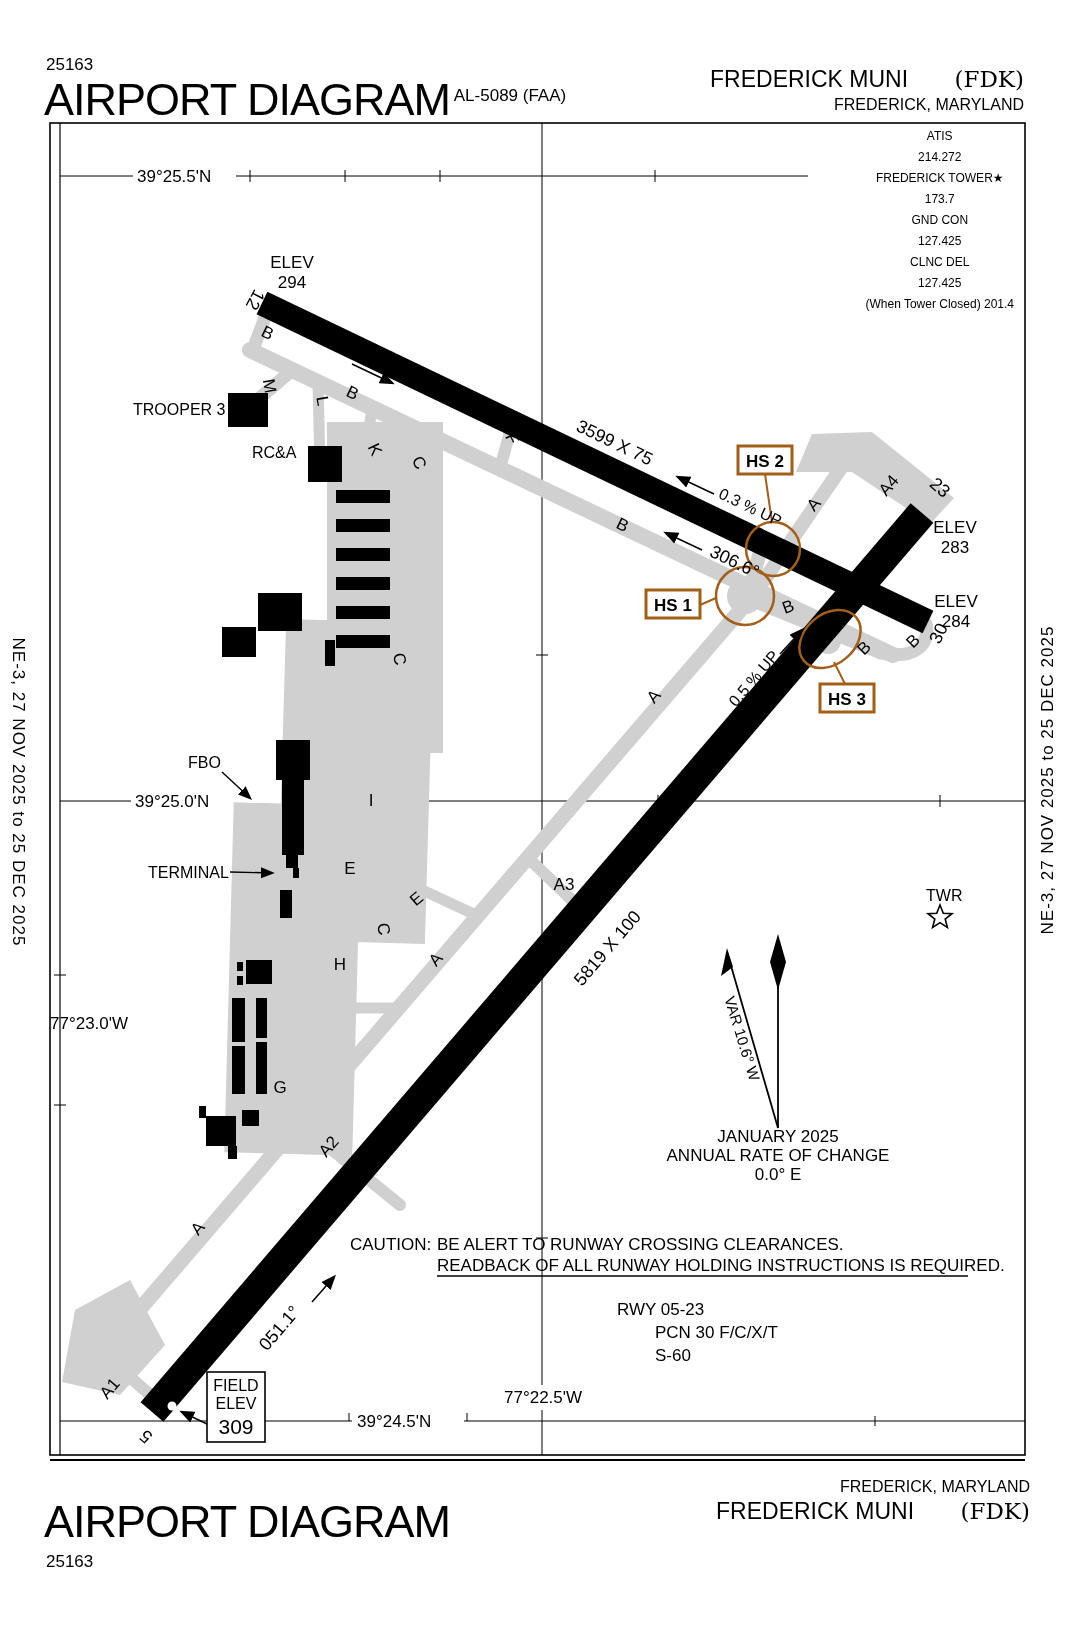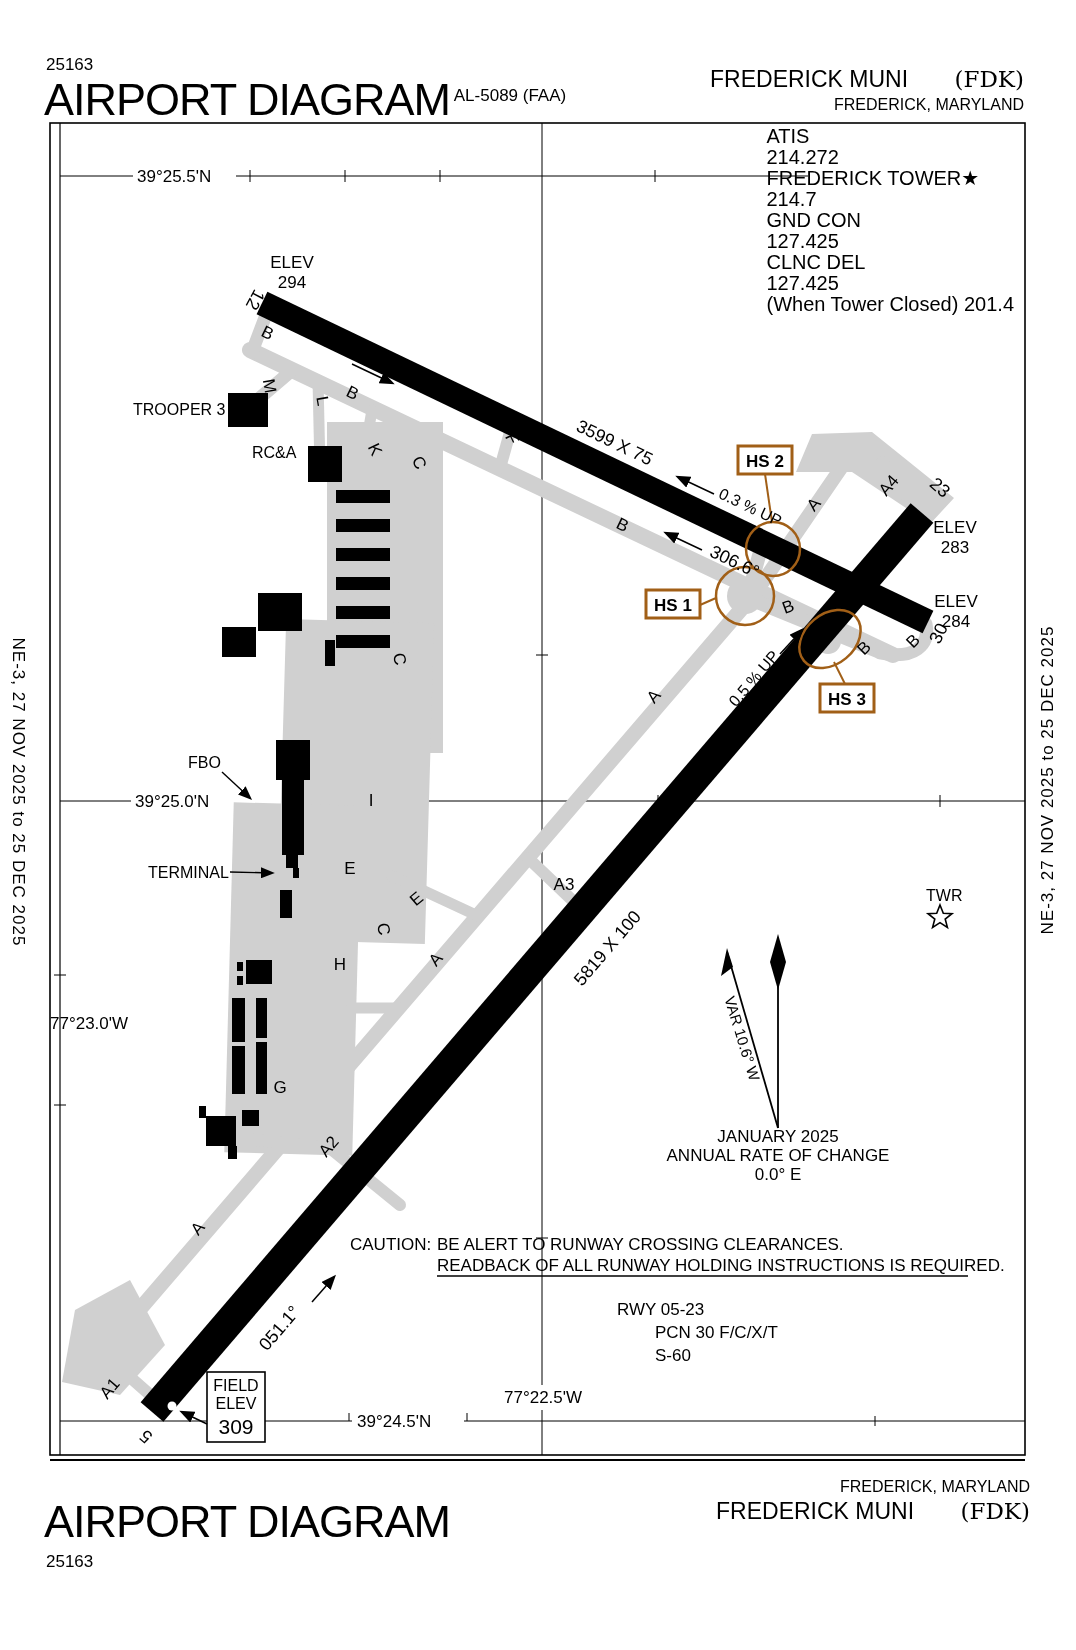--- a/index.html
+++ b/index.html
@@ -3,21 +3,21 @@
 <meta charset="utf-8">
 <style>
   html,body{margin:0;padding:0;background:#fff;}
   #page{position:relative;width:1076px;height:1650px;background:#fff;overflow:hidden;
         font-family:"Liberation Sans",sans-serif;color:#000;}
   .abs{position:absolute;}
   .vtext-l{transform:rotate(90deg);transform-origin:center;white-space:nowrap;}
   .vtext-r{transform:rotate(-90deg);transform-origin:center;white-space:nowrap;}
   .big-title{font-size:45px;letter-spacing:-1px;font-weight:400;}
   .serif{font-family:"DejaVu Serif","Liberation Serif",serif;margin-left:40px;}
-  #comm{ text-align:left;font-size:20px;line-height:21px;}
+  #comm{ text-align:center;font-size:12px;line-height:21px;}
   svg text{font-family:"Liberation Sans",sans-serif;fill:#000;}
 </style>
 </head>
 <body>
 
 <div id="page">
 
   <div class="abs vtext-l" style="left:-142px;top:782px;width:320px;text-align:center;font-size:17px;letter-spacing:1px;">NE-3,  27 NOV 2025  to  25 DEC 2025</div>
   <div class="abs vtext-r" style="left:888px;top:770px;width:320px;text-align:center;font-size:17px;letter-spacing:1px;">NE-3,  27 NOV 2025  to  25 DEC 2025</div>
 
@@ -27,21 +27,21 @@
   <div class="abs" style="right:52px;top:66px;text-align:right;font-size:23px;white-space:nowrap;">
     <span>FREDERICK MUNI</span>
     <span class="serif">(FDK)</span>
   </div>
   <div class="abs" style="right:52px;top:96px;text-align:right;font-size:16px;">FREDERICK, MARYLAND</div>
 
   <div id="comm" class="abs" style="right:62px;top:126px;">
     <div>ATIS</div>
     <div>214.272</div>
     <div>FREDERICK TOWER★</div>
-    <div>214.7</div>
+    <div>173.7</div>
     <div>GND CON</div>
     <div>127.425</div>
     <div>CLNC DEL</div>
     <div>127.425</div>
     <div>(When Tower Closed) 201.4</div>
   </div>
 
   <svg class="abs" style="left:0;top:0;" width="1076" height="1650" viewBox="0 0 1076 1650">
     <defs>
       <marker id="ah" markerWidth="10" markerHeight="8" refX="8" refY="4" orient="auto">

